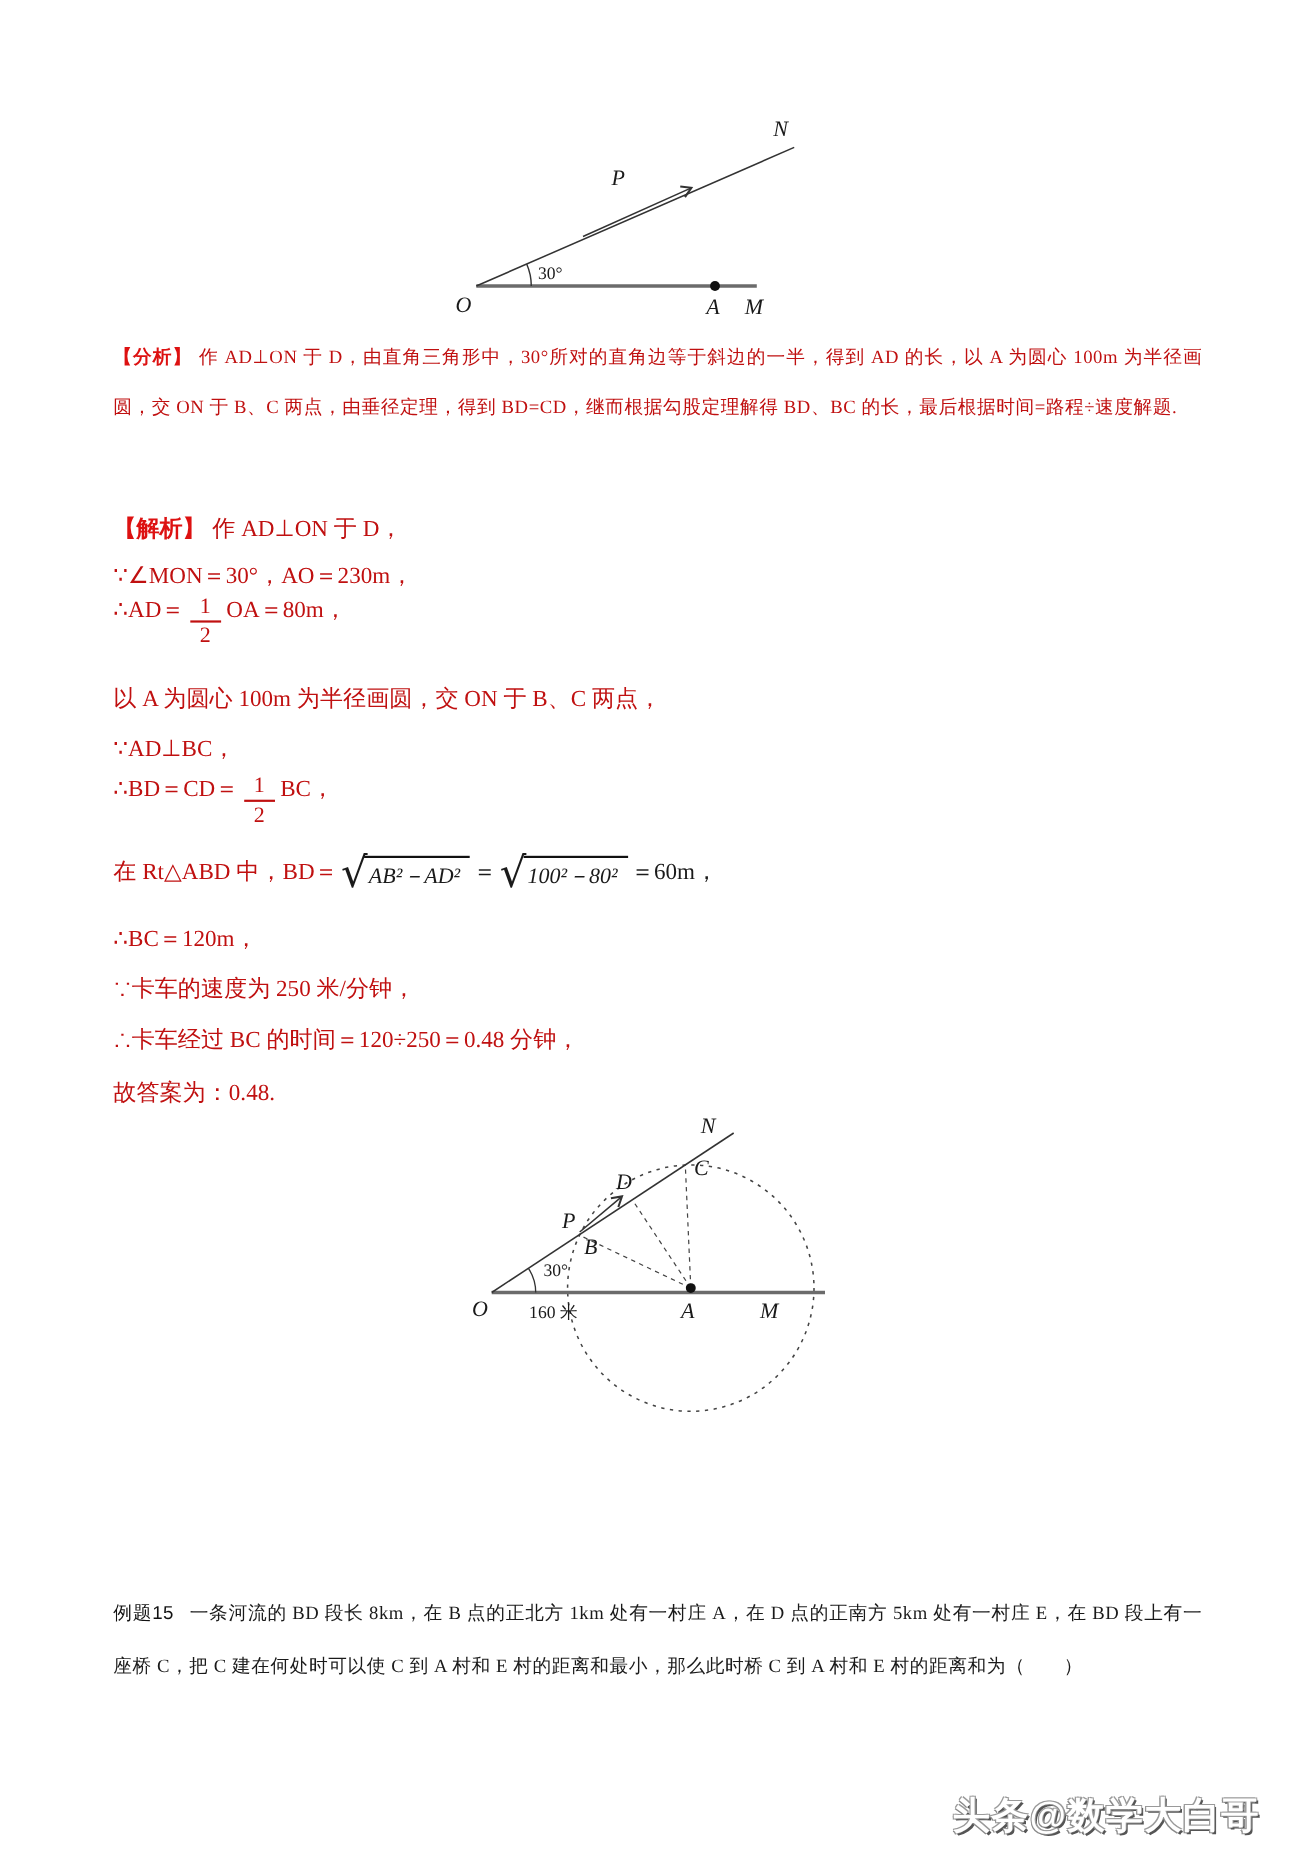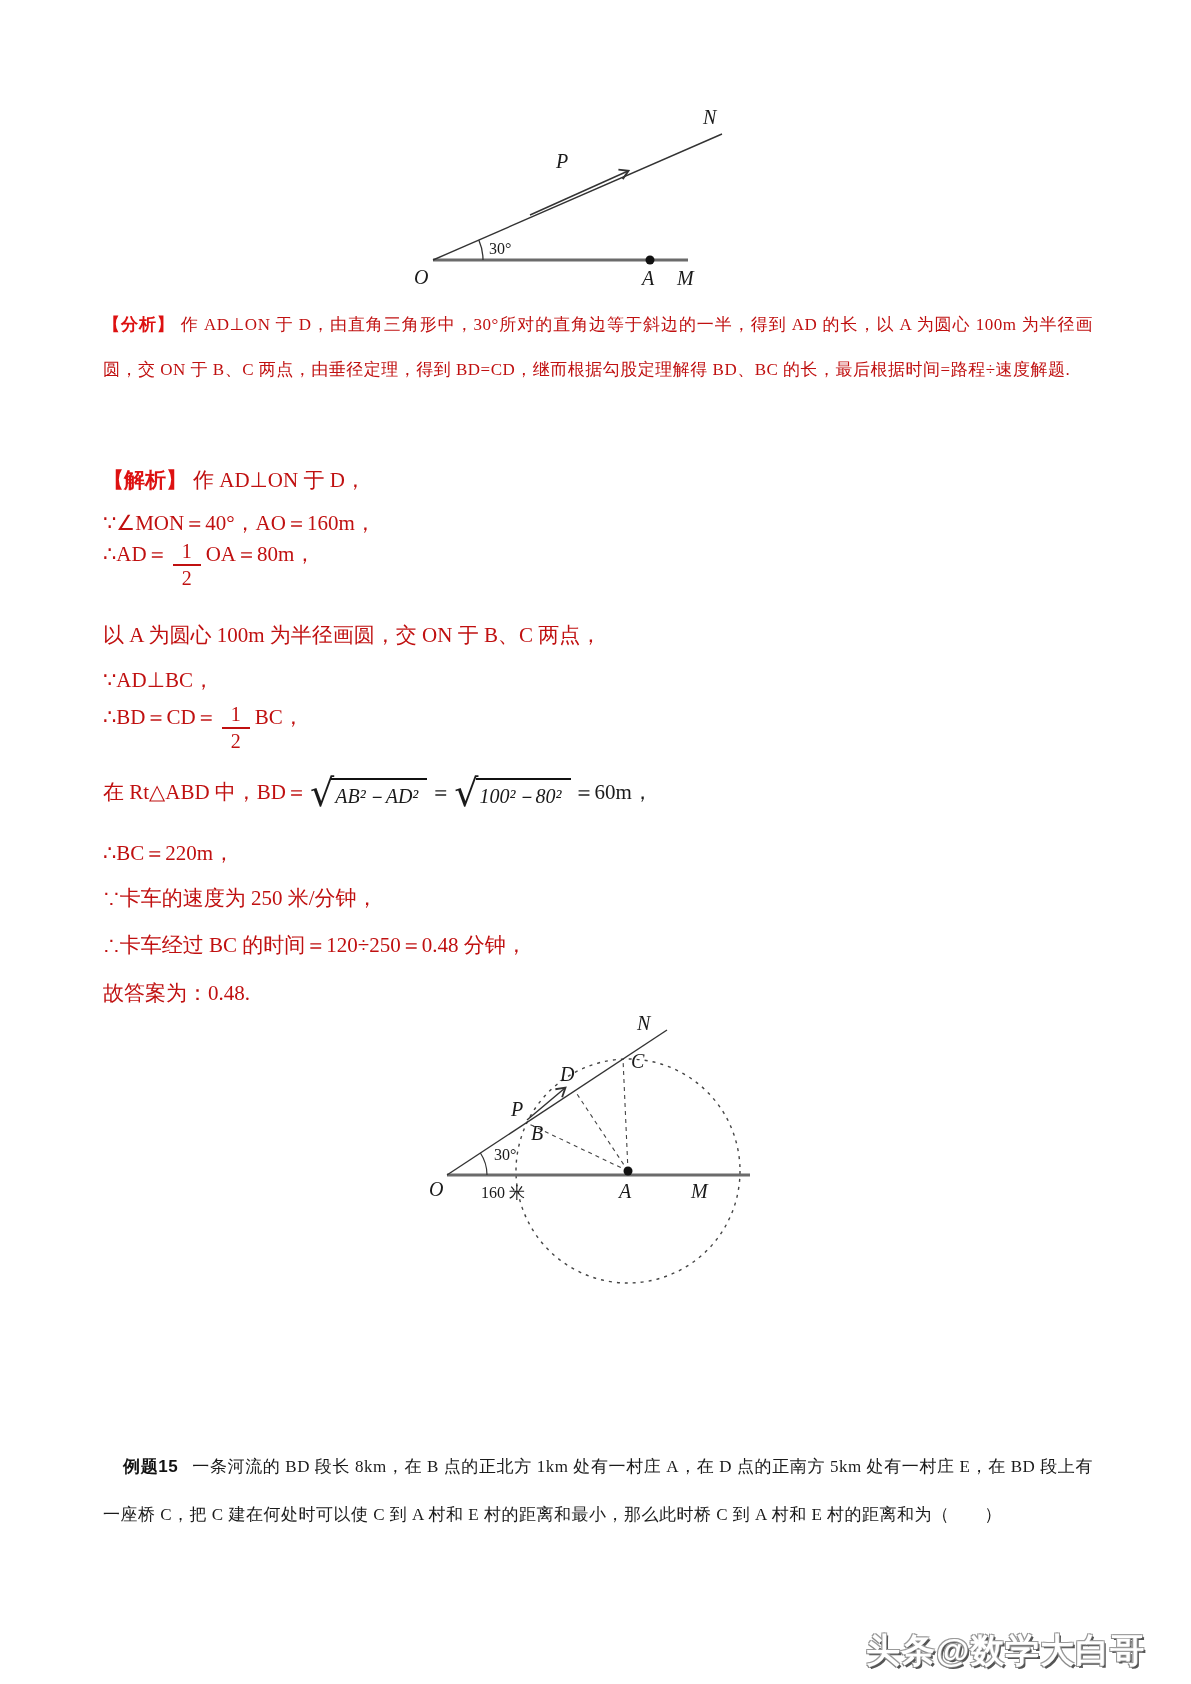--- a/index.html
+++ b/index.html
@@ -24,24 +24,23 @@
   .black { color:#1a1a1a; }
 
   .tag {
     color:#dd1111;
     font-weight:bold;
     font-family:"Liberation Sans", sans-serif;
     margin-right:6px;
   }
   .ex-tag {
     color:#111111;
-    font-weight:bold;
+    font-weight:normal;
     font-family:"Liberation Sans", sans-serif;
     margin-right:14px;
-    margin-left:20px;
   }
 
   .sol-line {
     position:absolute;
     left:103px;
     font-size:21px;
     color:#c01010;
     white-space:nowrap;
   }
   .flexline { display:flex; align-items:flex-start; }
@@ -157,21 +156,21 @@
 
   <p class="para" style="top:285px;">
     <span class="tag">【分析】</span><span class="red">作 AD⊥ON 于 D，由直角三角形中，30°所对的直角边等于斜边的一半，得到 AD 的长，以 A 为圆心 100m 为半径画圆，交 ON 于 B、C 两点，由垂径定理，得到 BD=CD，继而根据勾股定理解得 BD、BC 的长，最后根据时间=路程÷速度解题.</span>
   </p>
 
   <div class="sol-line" style="top:466px;">
     <span class="tag">【解析】</span><span>作 AD⊥ON 于 D，</span>
   </div>
 
   <div class="sol-line" style="top:509px;">
-    <span>∵∠MON＝40°，AO＝160m，</span>
+    <span>∵∠MON＝30°，AO＝230m，</span>
   </div>
 
   <div class="sol-line flexline" style="top:540px; height:70px;">
     <span>∴AD＝</span>
     <span class="frac">
       <span class="fnum">1</span>
       <span class="fden">2</span>
     </span>
     <span>OA＝80m，</span>
   </div>
@@ -201,21 +200,21 @@
     </span>
     <span class="black">＝</span>
     <span class="sqrt black">
       <span class="sqrt-sign">√</span>
       <span class="sqrt-body">100²－80²</span>
     </span>
     <span class="black">＝60m，</span>
   </div>
 
   <div class="sol-line" style="top:839px;">
-    <span>∴BC＝220m，</span>
+    <span>∴BC＝120m，</span>
   </div>
 
   <div class="sol-line" style="top:884px;">
     <span>∵卡车的速度为 250 米/分钟，</span>
   </div>
 
   <div class="sol-line" style="top:931px;">
     <span>∴卡车经过 BC 的时间＝120÷250＝0.48 分钟，</span>
   </div>
 

